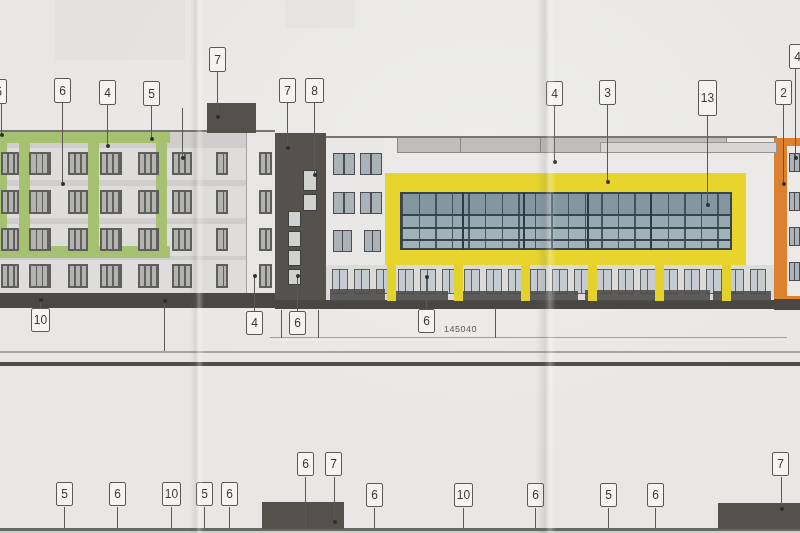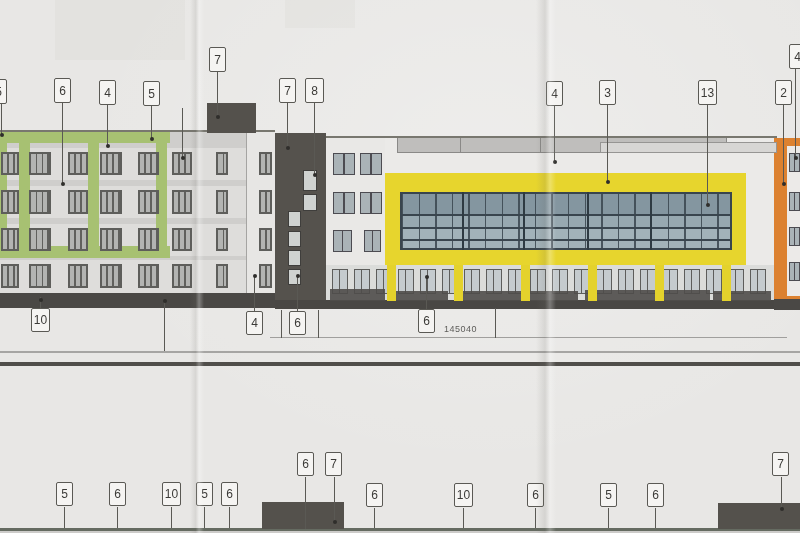--- a/index.html
+++ b/index.html
@@ -231,21 +231,21 @@
     <div class="ldot" style="left: 312.5px; top: 172.5px;"></div>
     <div class="callout" style="left: 305px; top: 78px; width: 19px; height: 25px;">8</div>
     <div class="leader" style="left: 554px; top: 106px; height: 55px;"></div>
     <div class="ldot" style="left: 552.5px; top: 159.5px;"></div>
     <div class="callout" style="left: 546px; top: 81px; width: 17px; height: 25px;">4</div>
     <div class="leader" style="left: 607px; top: 105px; height: 76px;"></div>
     <div class="ldot" style="left: 605.5px; top: 179.5px;"></div>
     <div class="callout" style="left: 599px; top: 80px; width: 17px; height: 25px;">3</div>
     <div class="leader" style="left: 707px; top: 105px; height: 99px;"></div>
     <div class="ldot" style="left: 705.5px; top: 202.5px;"></div>
-    <div class="callout" style="left: 698px; top: 80px; width: 19px; height: 25px;">13</div>
+    <div class="callout" style="left: 698px; top: 80px; width: 19px; height: 36px;">13</div>
     <div class="leader" style="left: 783px; top: 105px; height: 78px;"></div>
     <div class="ldot" style="left: 781.5px; top: 181.5px;"></div>
     <div class="callout" style="left: 775px; top: 80px; width: 17px; height: 25px;">2</div>
     <div class="leader" style="left: 795px; top: 69px; height: 88px;"></div>
     <div class="ldot" style="left: 793.5px; top: 155.5px;"></div>
     <div class="callout" style="left: 789px; top: 44px; width: 17px; height: 25px;">4</div>
     <div class="leader" style="left: 40px; top: 297px; height: 11px;"></div>
     <div class="ldot" style="left: 38.5px; top: 297.5px;"></div>
     <div class="callout" style="left: 31px; top: 308px; width: 19px; height: 24px;">10</div>
     <div class="leader" style="left: 254px; top: 275px; height: 36px;"></div>

